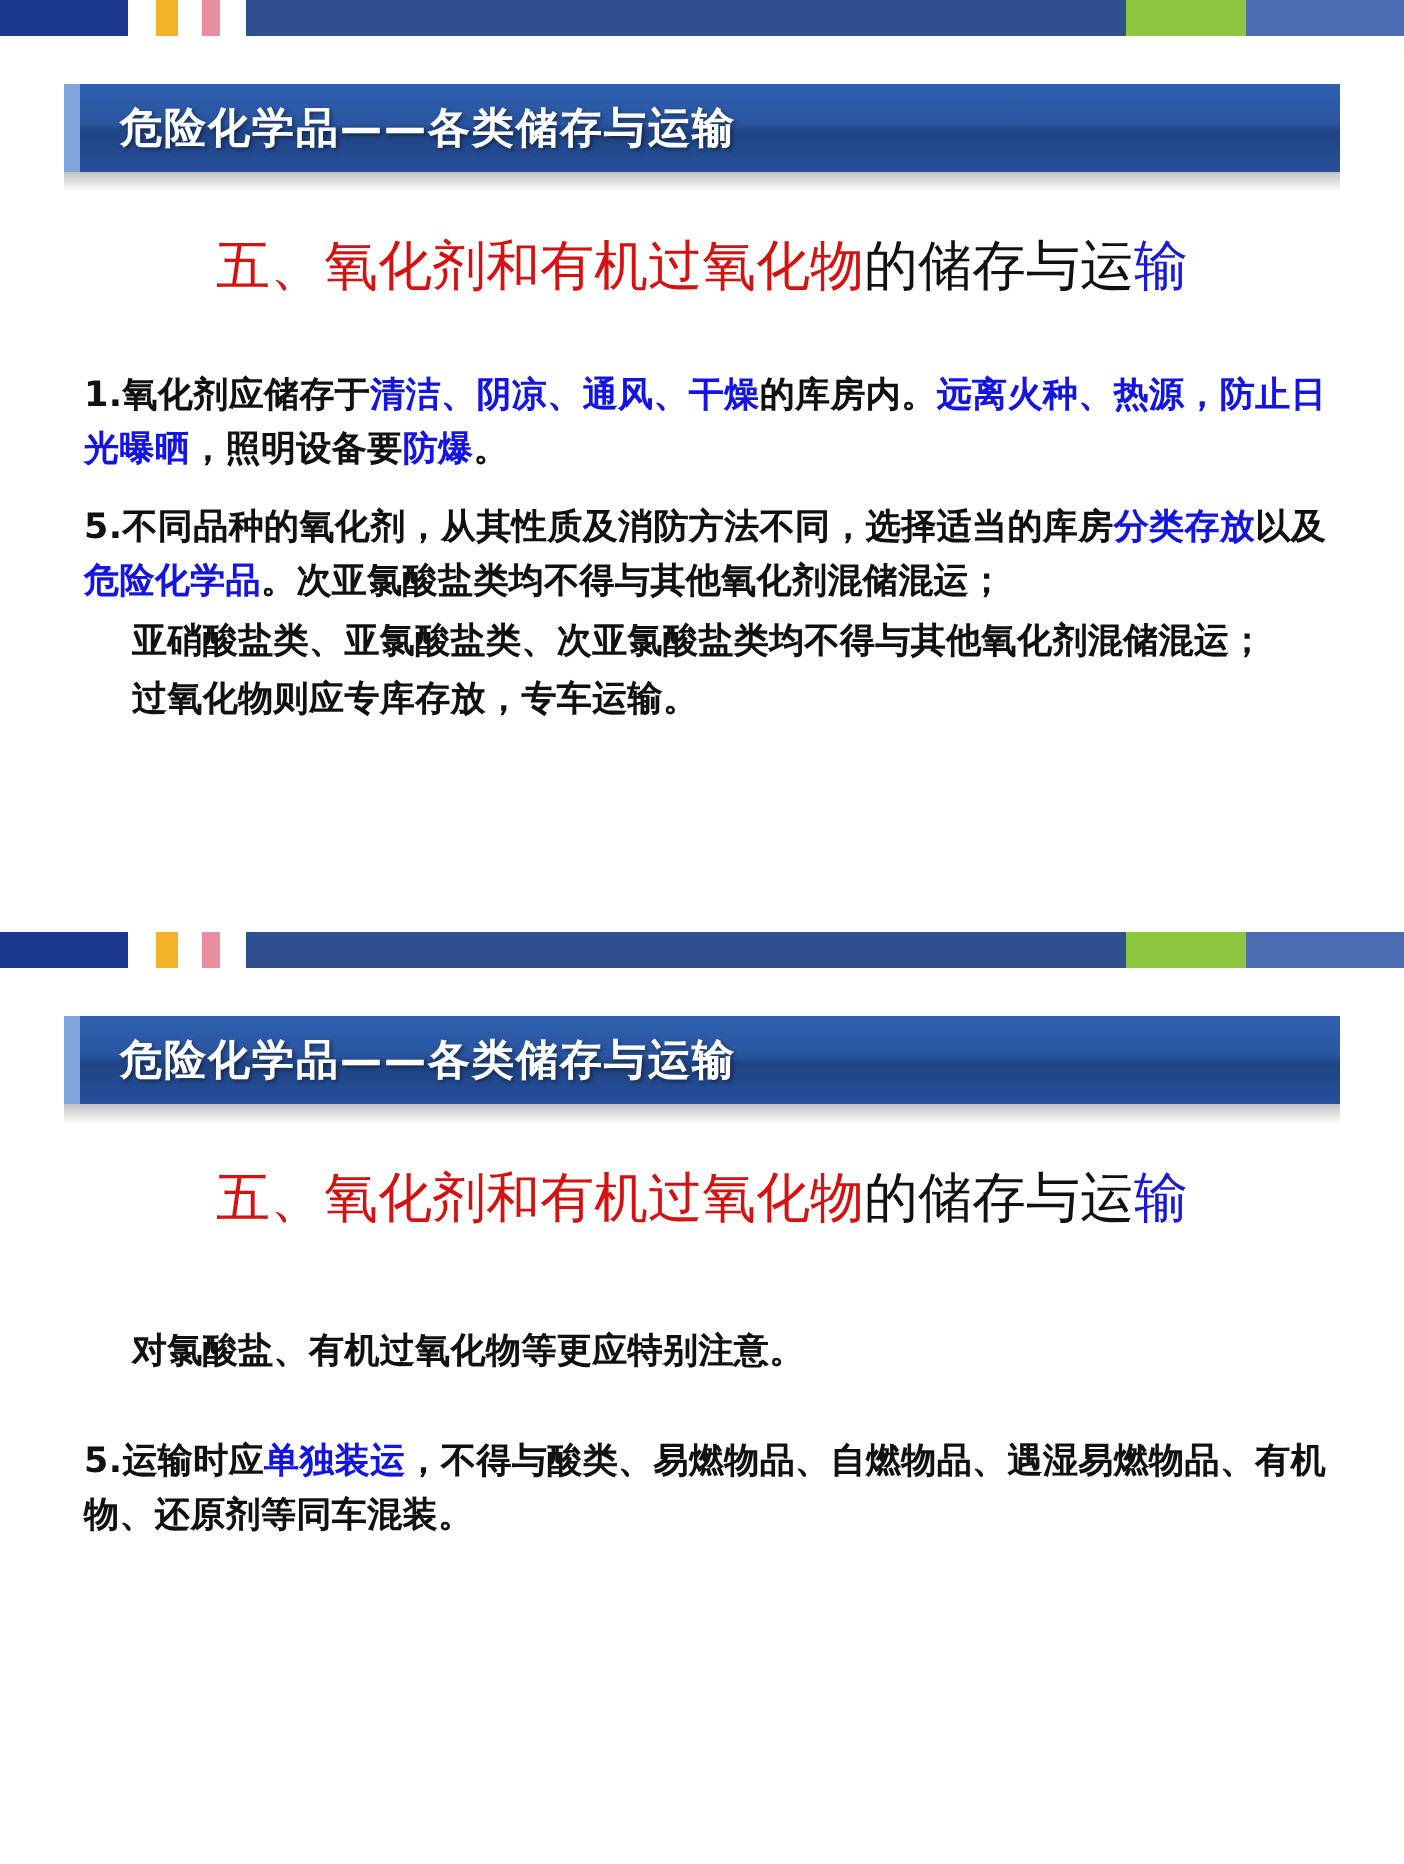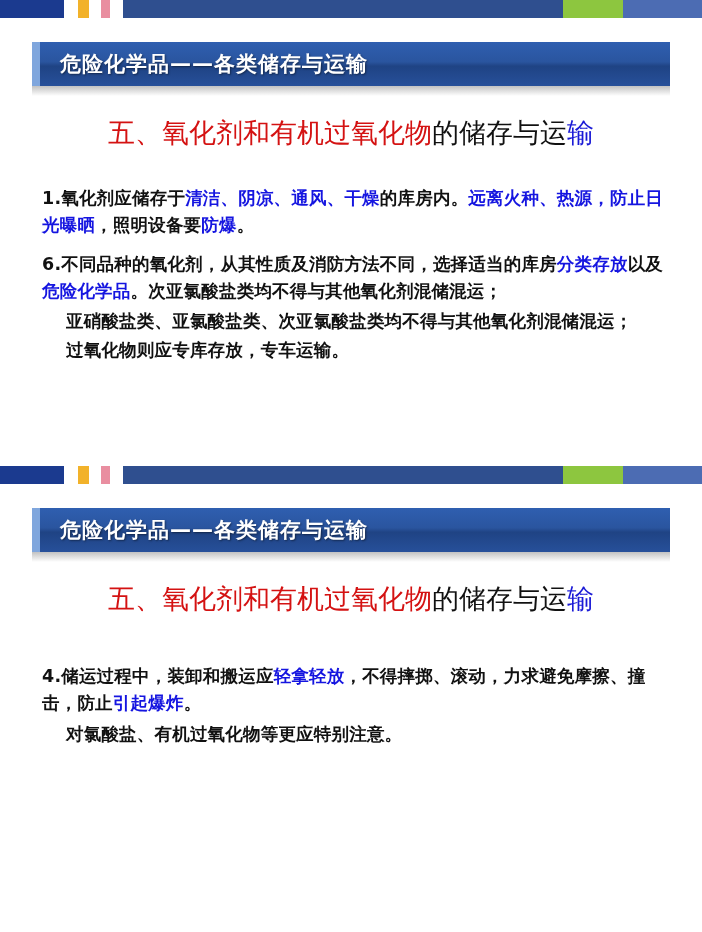--- a/index.html
+++ b/index.html
@@ -133,21 +133,21 @@
 
   <div class="heading" style="top:115px">
     <span class="red">五、氧化剂和有机过氧化物</span><span class="dark">的储存与运</span><span class="blue">输</span>
   </div>
 
   <div class="body" style="top:168px">
     <div class="para">
       <span class="bk">1.氧化剂应储存于</span><span class="bl">清洁、阴凉、通风、干燥</span><span class="bk">的库房内。</span><span class="bl">远离火种、热源，防止日光曝晒</span><span class="bk">，照明设备要</span><span class="bl">防爆</span><span class="bk">。</span>
     </div>
     <div class="para" style="margin-bottom:2px">
-      <span class="bk">6.不同品种的氧化剂，从其性质及消防方法不同，选择适当的库房</span><span class="bl">分类存放</span><span class="bk">以及</span><span class="bl">危险化学品</span><span class="bk">。次亚氯酸盐类均不得与其他氧化剂混储混运；</span>
+      <span class="bk">5.不同品种的氧化剂，从其性质及消防方法不同，选择适当的库房</span><span class="bl">分类存放</span><span class="bk">以及</span><span class="bl">危险化学品</span><span class="bk">。次亚氯酸盐类均不得与其他氧化剂混储混运；</span>
     </div>
     <div class="para ind" style="margin-bottom:2px">
       <span class="bk">亚硝酸盐类、亚氯酸盐类、次亚氯酸盐类均不得与其他氧化剂混储混运；</span>
     </div>
     <div class="para ind">
       <span class="bk">过氧化物则应专库存放，专车运输。</span>
     </div>
   </div>
 
 </div>
@@ -172,20 +172,20 @@
     <div class="titlebar-accent"></div>
     <div class="titlebar-text">危险化学品——各类储存与运输</div>
   </div>
   <div class="titlebar-shadow" style="top:86px"></div>
 
   <div class="heading" style="top:115px">
     <span class="red">五、氧化剂和有机过氧化物</span><span class="dark">的储存与运</span><span class="blue">输</span>
   </div>
 
   <div class="body" style="top:180px">
-    <div class="para" style="margin-bottom:4px">
-      <span class="bk">4.储运过程中，装卸和搬运应</span><span class="bl">轻拿轻放</span><span class="bk">，不得摔掷、滚动，力求避免摩擦、撞击，防止</span><span class="bl">引起爆炸</span><span class="bk">。</span>
-    </div>
     <div class="para ind" style="margin-bottom:28px">
       <span class="bk">对氯酸盐、有机过氧化物等更应特别注意。</span>
+    </div>
+    <div class="para">
+      <span class="bk">5.运输时应</span><span class="bl">单独装运</span><span class="bk">，不得与酸类、易燃物品、自燃物品、遇湿易燃物品、有机物、还原剂等同车混装。</span>
     </div>
   </div>
 </div>
 
 </body></html>

